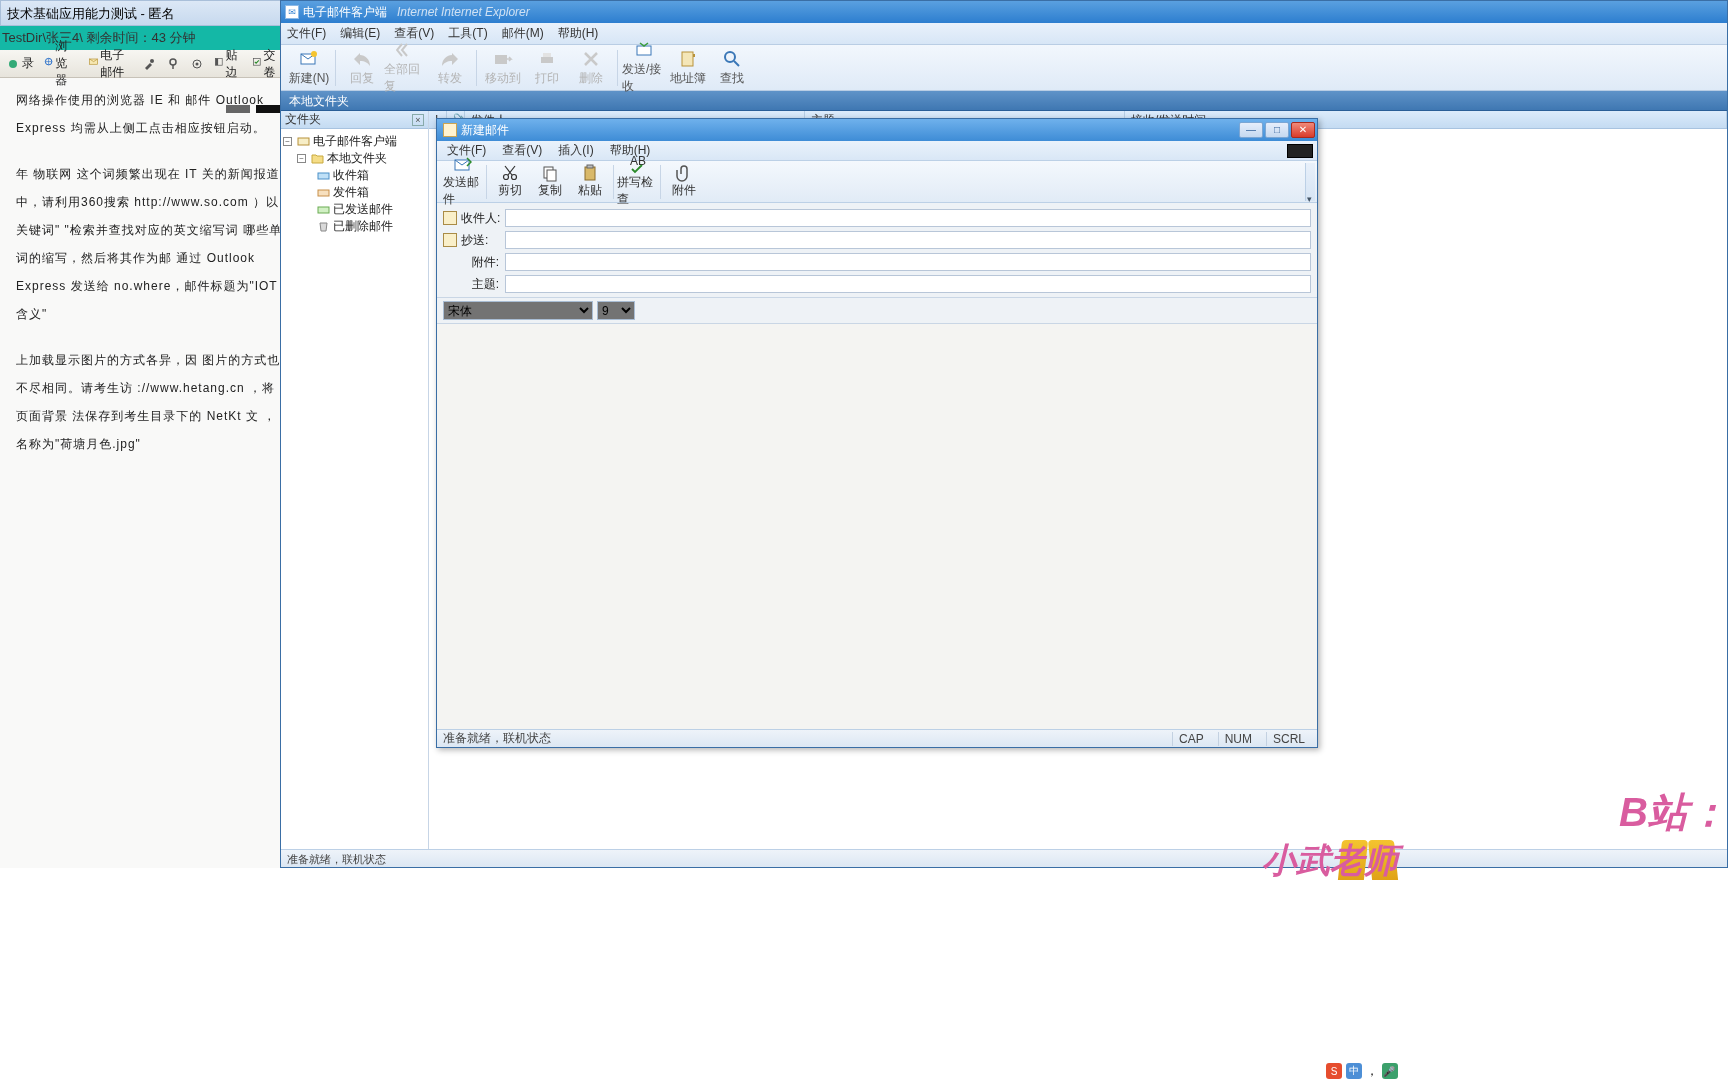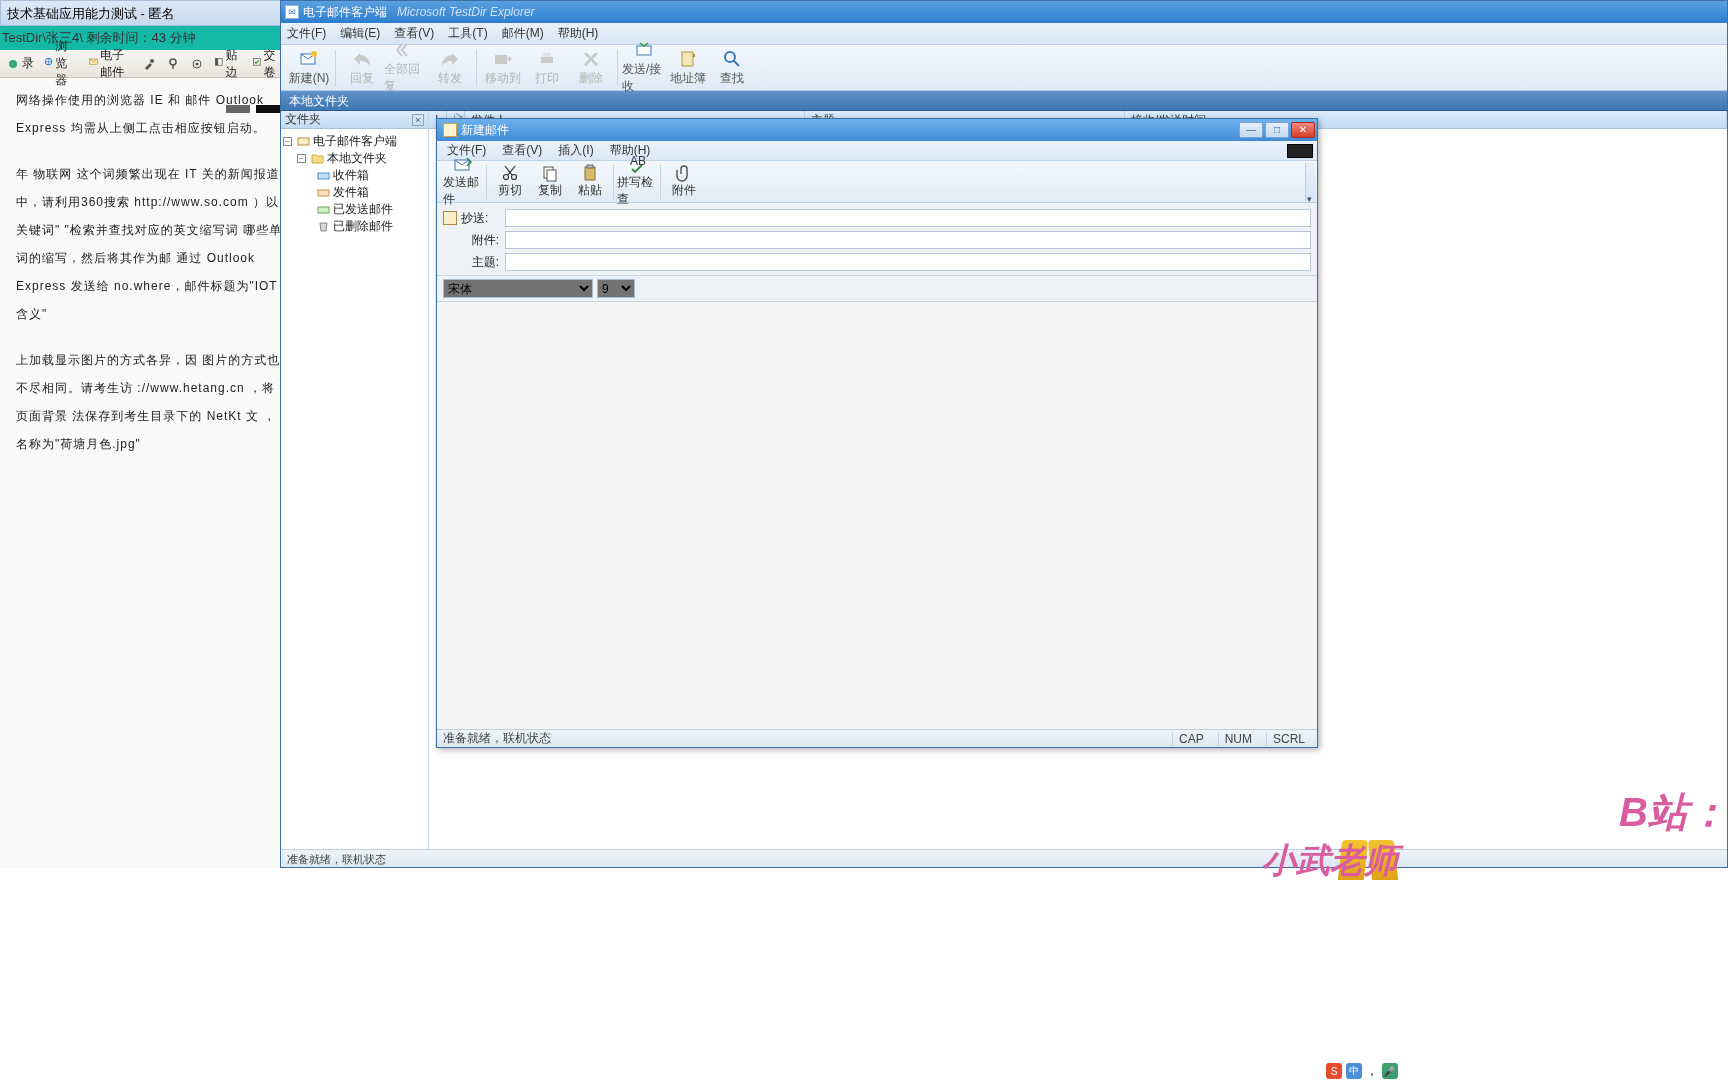--- a/index.html
+++ b/index.html
@@ -181,21 +181,21 @@
     <p>网络操作使用的浏览器 IE 和 邮件 Outlook Express 均需从上侧工点击相应按钮启动。</p>
     <p>年 物联网 这个词频繁出现在 IT 关的新闻报道中，请利用360搜索 http://www.so.com ）以关键词" "检索并查找对应的英文缩写词 哪些单词的缩写，然后将其作为邮 通过 Outlook Express 发送给 no.where，邮件标题为"IOT含义"</p>
     <p>上加载显示图片的方式各异，因 图片的方式也不尽相同。请考生访 ://www.hetang.cn ，将页面背景 法保存到考生目录下的 NetKt 文 ，名称为"荷塘月色.jpg"</p>
   </div>
 </div>
 
 <div class="mail-app">
   <div class="mail-titlebar">
     <span class="ico">✉</span>
     <span>电子邮件客户端</span>
-    <span class="faded">Microsoft TestDir Explorer</span>
+    <span class="faded">Internet Internet Explorer</span>
   </div>
   <div class="mail-menubar">
     <span>文件(F)</span>
     <span>编辑(E)</span>
     <span>查看(V)</span>
     <span>工具(T)</span>
     <span>邮件(M)</span>
     <span>帮助(H)</span>
   </div>
   <div class="mail-toolbar">
@@ -442,20 +442,25 @@
           </svg>
         </span>
         <span>附件</span>
       </div>
     <div class="drop"></div>
   </div>
 
   <div class="fields">
     <div class="frow">
       <span class="ficon"></span>
+      <label>收件人:</label>
+      <input type="text" value="" style="">
+    </div>
+    <div class="frow">
+      <span class="ficon"></span>
       <label>抄送:</label>
       <input type="text" value="" style="">
     </div>
     <div class="frow">
       <span style="width:14px"></span>
       <label class="r">附件:</label>
       <input type="text" value="" style="">
     </div>
     <div class="frow">
       <span style="width:14px"></span>

